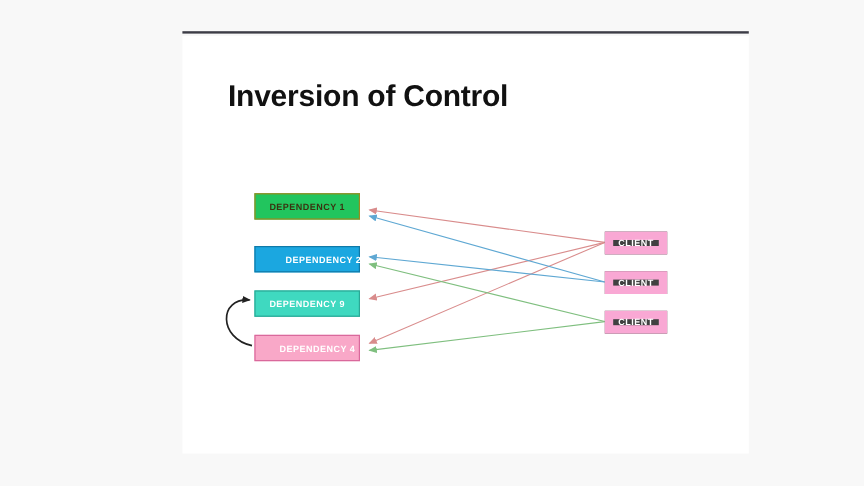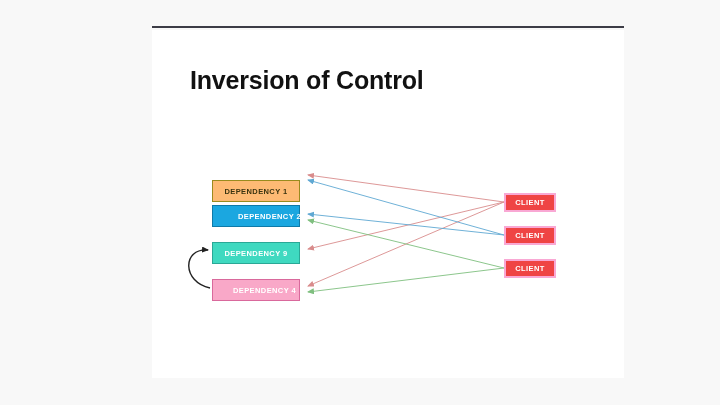--- a/index.html
+++ b/index.html
@@ -76,22 +76,22 @@
   }
   .dep {
     width: 88px;
     height: 22px;
     border-width: 1px;
     border-style: solid;
   }
   .client {
     width: 52px;
     height: 19px;
-    border: 2px solid #f9a8d4;
-    background: #ef4444;
+    border: 7px solid #f9a8d4;
+    background: #404040;
     color: #ffffff;
   }
 </style>
 </head>
 <body>
 
 <div id="page">
 
   <div id="top-rule"></div>
 
@@ -123,21 +123,21 @@
 
         <line x1="352" y1="205" x2="156" y2="150" stroke="#5fa8d3" stroke-width="0.9" marker-end="url(#ah-blue)"></line>
         <line x1="352" y1="205" x2="156" y2="184" stroke="#5fa8d3" stroke-width="0.9" marker-end="url(#ah-blue)"></line>
 
         <line x1="352" y1="238" x2="156" y2="190" stroke="#7fbf7f" stroke-width="0.9" marker-end="url(#ah-green)"></line>
         <line x1="352" y1="238" x2="156" y2="262" stroke="#7fbf7f" stroke-width="0.9" marker-end="url(#ah-green)"></line>
 
         <path d="M58,258 C30,252 30,218 56,220" stroke="#222222" stroke-width="1.4" fill="none" marker-end="url(#ah-dark)"></path>
       </svg>
 
-      <div class="node dep" style="left:60px; top:150px; background:#fdba74; border-color:#9a8b1e; color:#3a3410;">
+      <div class="node dep" style="left:60px; top:131px; background:#22c55e; border-color:#9a8b1e; color:#3a3410;">
         <span>DEPENDENCY 1</span>
       </div>
       <div class="node dep" style="left:60px; top:175px; background:#1ba7e0; border-color:#0f7aa8; color:#ffffff;padding-left:27px;">
         <span>DEPENDENCY 2</span>
       </div>
       <div class="node dep" style="left:60px; top:212px; background:#3fd9c0; border-color:#2aa896; color:#ffffff;">
         <span>DEPENDENCY 9</span>
       </div>
       <div class="node dep" style="left:60px; top:249px; background:#f9a8c8; border-color:#d9699c; color:#ffffff;padding-left:17px;">
         <span>DEPENDENCY 4</span>

